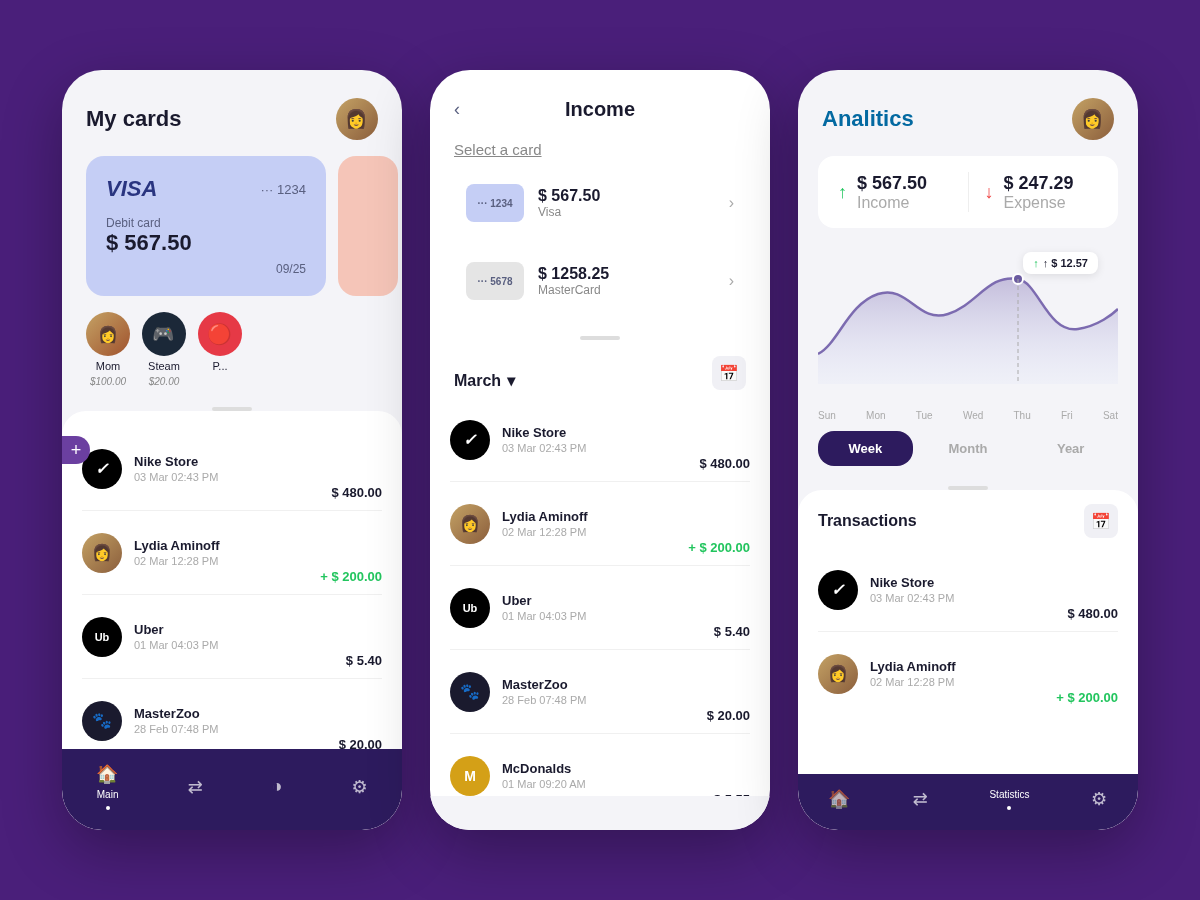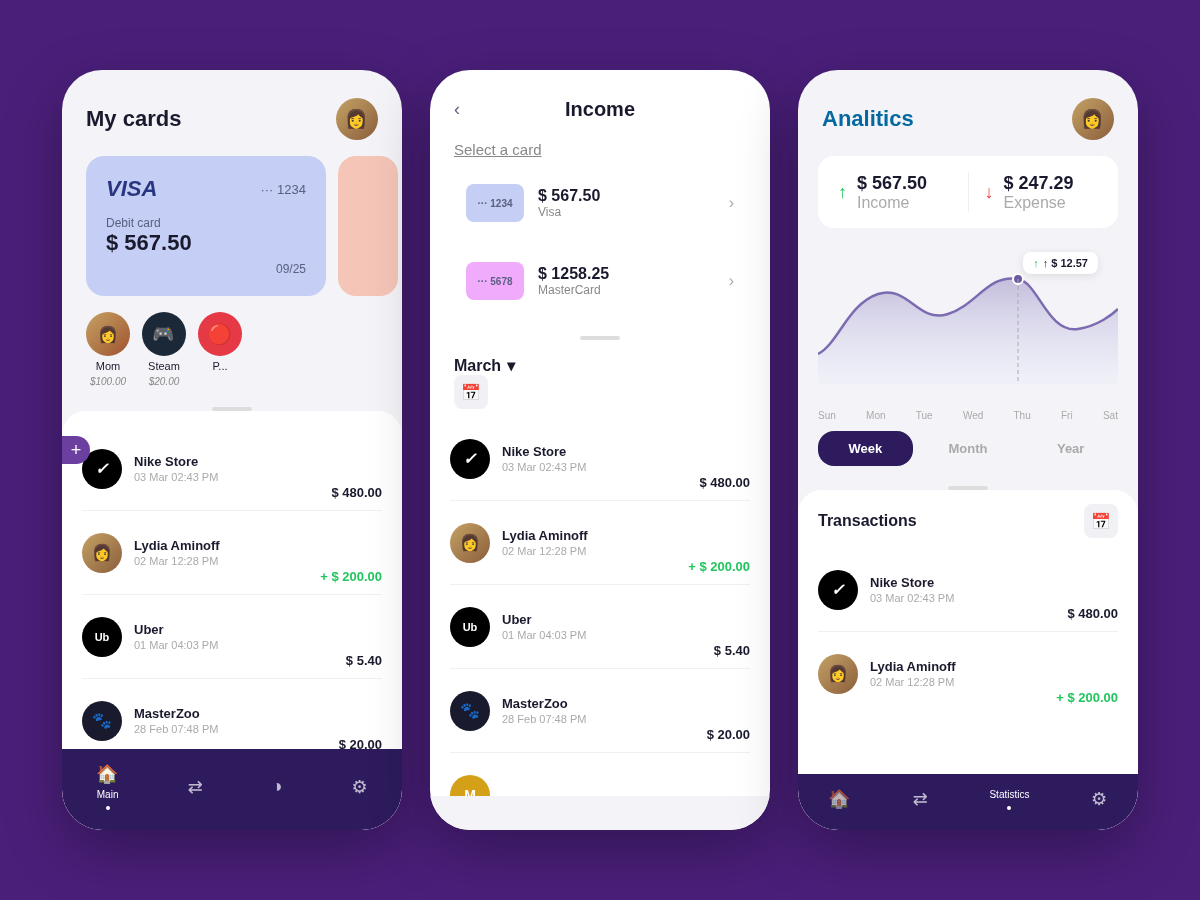--- a/index.html
+++ b/index.html
@@ -195,31 +195,30 @@
       gap: 14px;
       cursor: pointer;
     }
     .card-option-thumb {
       width: 58px; height: 38px;
       border-radius: 8px;
       display: flex; align-items: center; justify-content: center;
       font-size: 11px; color: #5a6080; font-weight: 600;
     }
     .card-option-thumb.blue { background: #c5cef5; }
-    .card-option-thumb.peach { background: #f0abfc; }
+    .card-option-thumb.peach { background: #e5e5e5; }
     .card-option-info { flex: 1; }
     .card-option-amount { font-size: 16px; font-weight: 700; color: #1a1a2e; }
     .card-option-type { font-size: 12px; color: #888; }
     .card-option-arrow { color: #aaa; font-size: 16px; }
     .month-filter {
       display: flex;
-      align-items: flex-start;
+      align-items: flex-end;
       justify-content: space-between;
       padding: 12px 24px 8px;
-      flex-direction: column;
     }
     .month-label {
       font-size: 16px; font-weight: 600; color: #1a1a2e;
       display: flex; align-items: center; gap: 6px;
     }
     .cal-btn {
       width: 34px; height: 34px;
       background: #f0f0f5;
       border-radius: 8px;
       display: flex; align-items: center; justify-content: center;
@@ -538,20 +537,24 @@
       <div class="tx-item">
         <div class="tx-icon masterzoo-icon">🐾</div>
         <div class="tx-info">
           <div class="tx-name">MasterZoo</div>
           <div class="tx-date">28 Feb 07:48 PM</div>
         </div>
         <div class="tx-amount">$ 20.00</div>
       </div>
       <div class="tx-item">
         <div class="tx-icon mcdonalds-icon">M</div>
+        <div class="tx-info">
+          <div class="tx-name">McDonalds</div>
+          <div class="tx-date">01 Mar 09:20 AM</div>
+        </div>
         <div class="tx-amount">$ 5.55</div>
       </div>
     </div>
 
     <div class="bottom-nav" style="background:#f4f4f8;">
     </div>
   </div>
 
   <div class="phone">
     <div class="s3-header">

